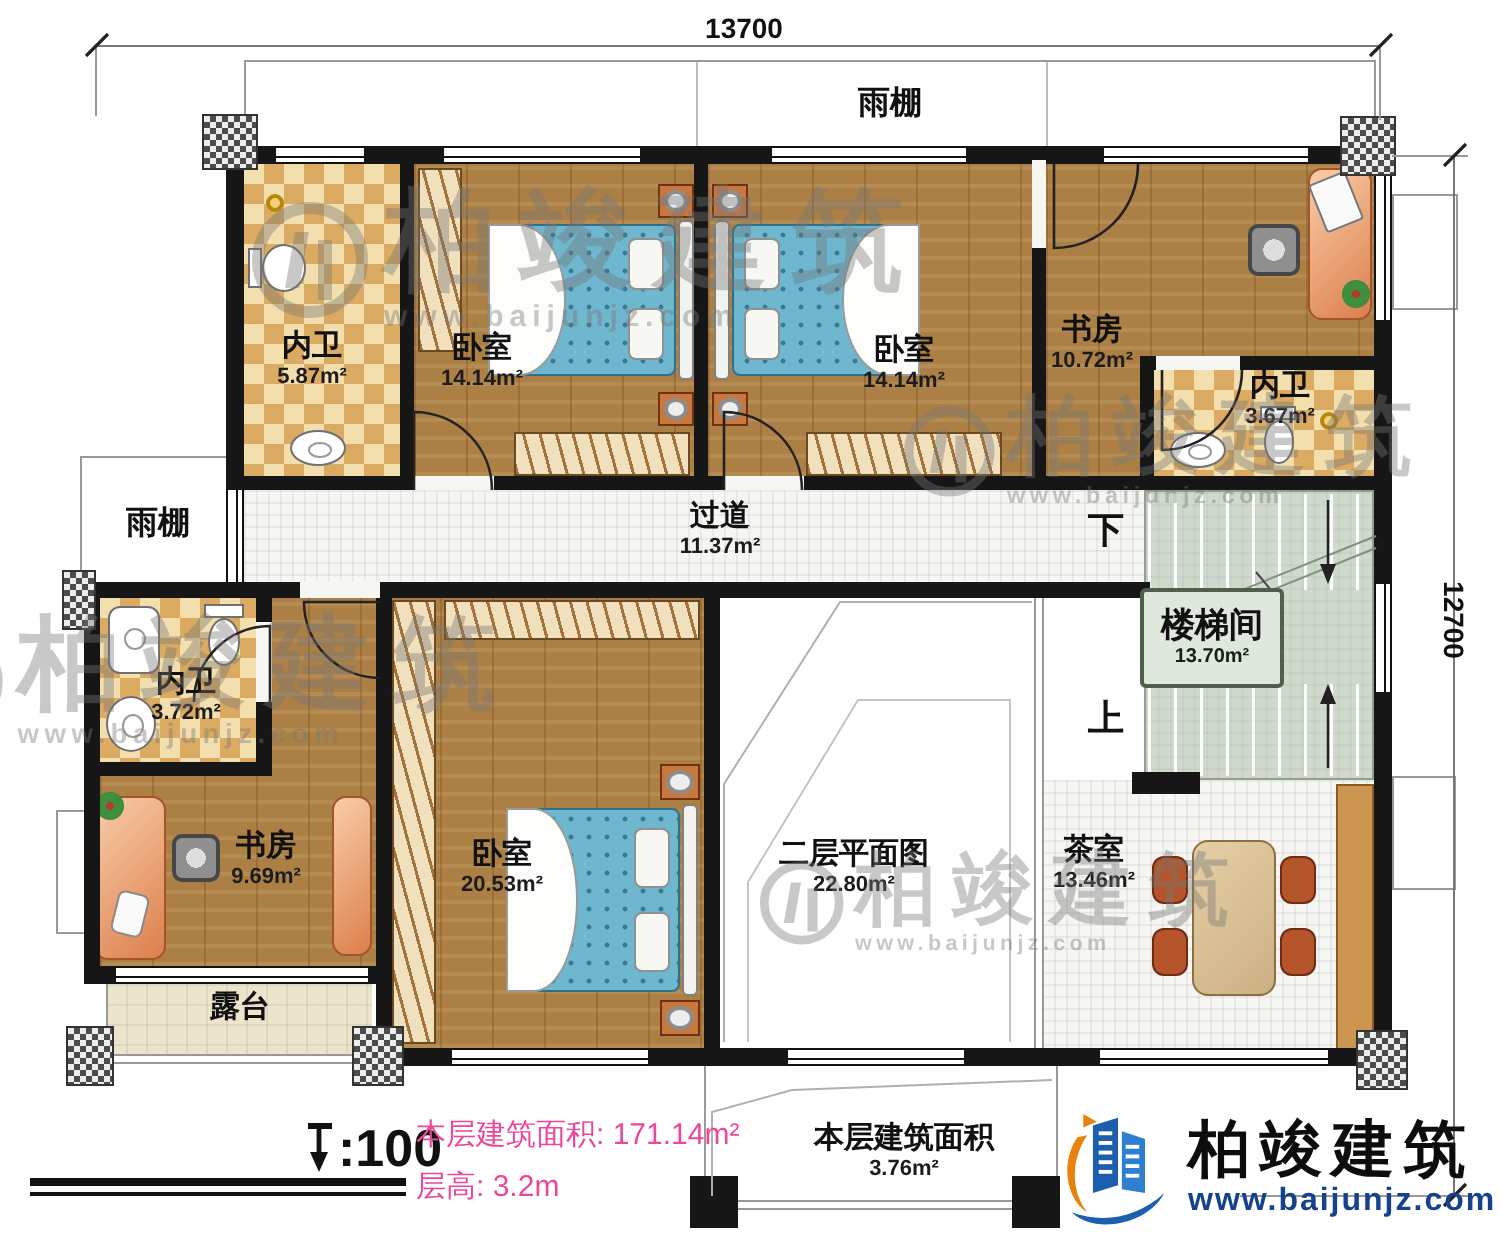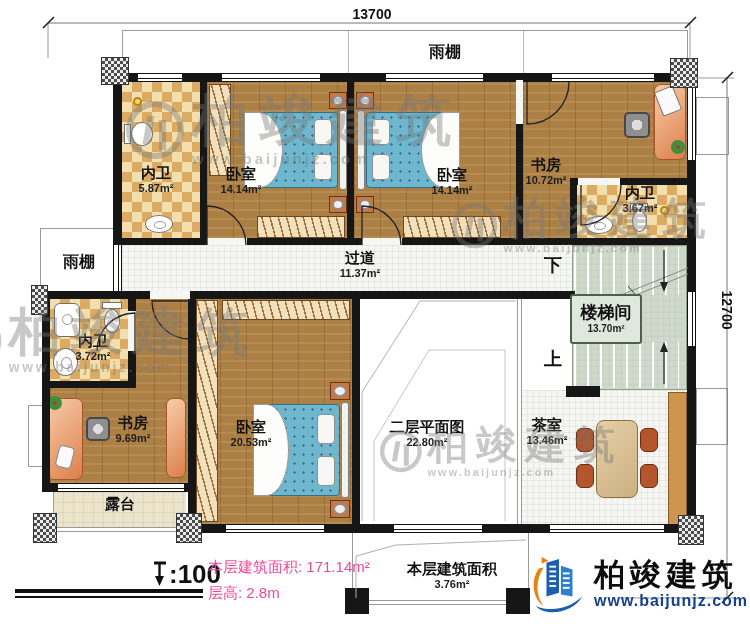--- a/index.html
+++ b/index.html
@@ -398,21 +398,21 @@
       <path d="M3,16 L7.5,26 L12,16 Z" fill="#111"></path>
     </svg>
     <span>:100</span>
   </div>
   <div class="tb-line" style="left:208px;top:558px">
     <span>本层建筑面积:</span>
     <span>171.14m²</span>
   </div>
   <div class="tb-line" style="left:208px;top:584px">
     <span>层高:</span>
-    <span>2.8m</span>
+    <span>3.2m</span>
   </div>
 
   <div id="brand">
     <svg width="54" height="60" viewBox="0 0 56 62">
       <path d="M12,14 C4,26 3,42 12,54 C1,47 -2,28 7,15 Z" fill="#e8820c"></path>
       <path d="M10,3 L17,7 L10,10 Z" fill="#e8820c"></path>
       <path d="M15,9 L28,5 L28,40 L15,44 Z" fill="#1b5fae"></path>
       <path d="M30,12 L42,16 L42,44 L30,42 Z" fill="#2f7fd0"></path>
       <g fill="#ffffff">
         <rect x="18" y="12" width="7" height="2"></rect>

